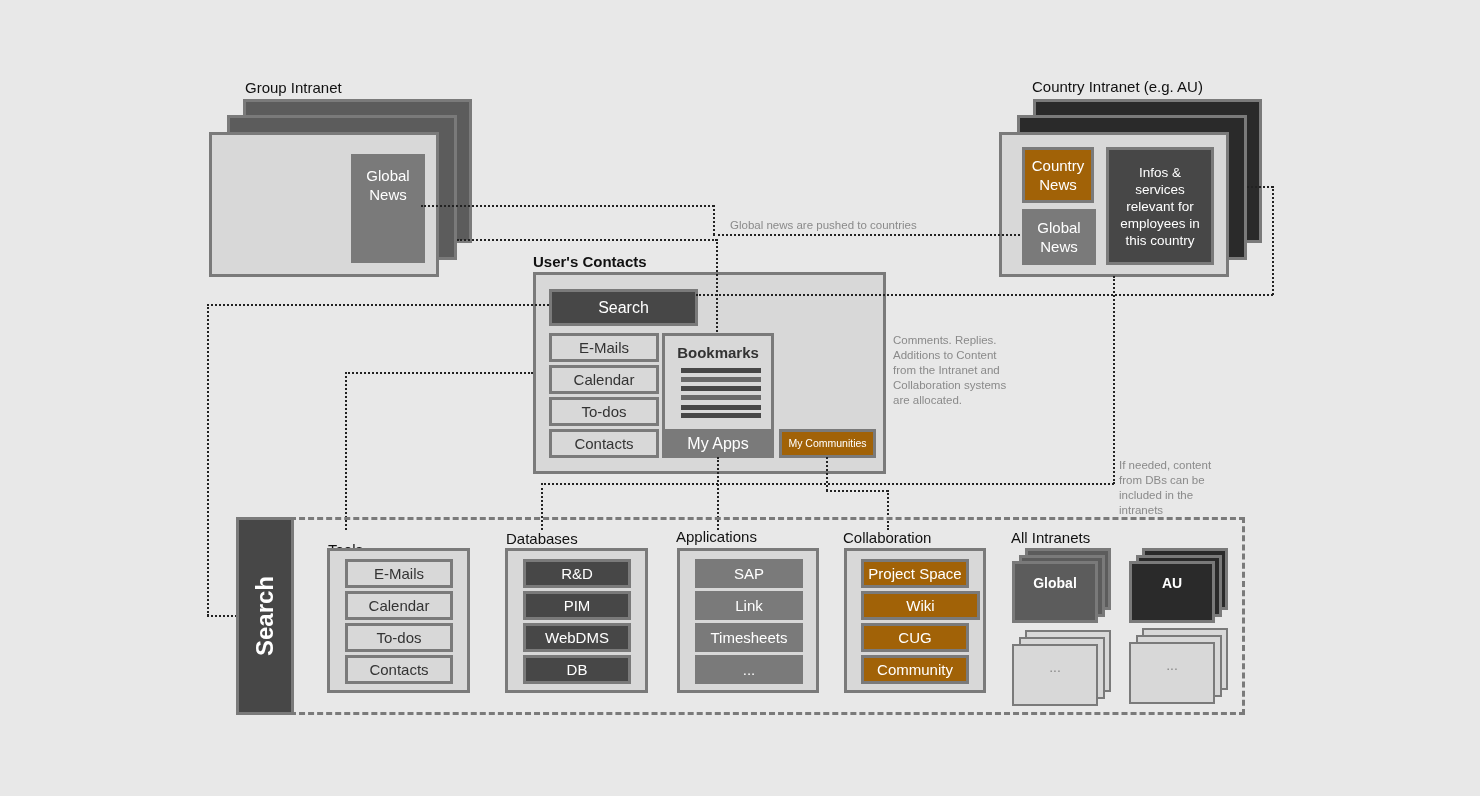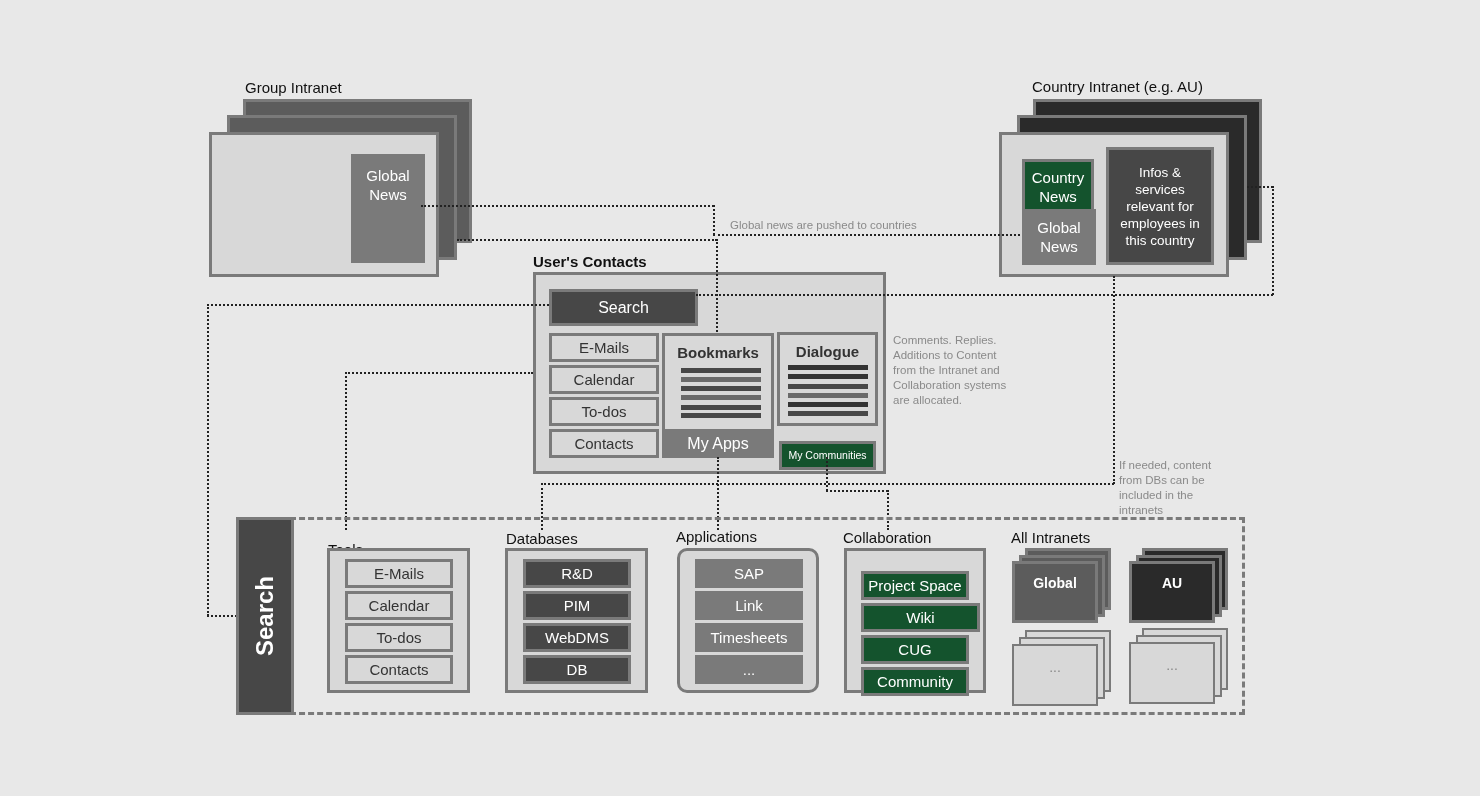--- a/index.html
+++ b/index.html
@@ -6,21 +6,21 @@
   body { width:1480px; height:796px; background:#e8e8e8; position:relative; overflow:hidden;
          font-family:"Liberation Sans", sans-serif; }
   .abs { position:absolute; box-sizing:border-box; }
   .lbl { position:absolute; font-size:15px; color:#111; white-space:nowrap; }
   .note { position:absolute; font-size:11.5px; color:#8a8a8a; line-height:15px; white-space:nowrap; }
   .frame { position:absolute; box-sizing:border-box; border:3px solid #7a7a7a; background:#d8d8d8; }
   .box { position:absolute; box-sizing:border-box; display:flex; align-items:center; justify-content:center;
          text-align:center; font-size:15px; line-height:19px; }
   .light { background:#d8d8d8; border:3px solid #7a7a7a; color:#333; }
   .dark { background:#474747; border:3px solid #7a7a7a; color:#fff; }
-  .black { background:#14532d; border:3px solid #7a7a7a; color:#fff;margin-top:12px; }
+  .black { background:#a16207; border:3px solid #7a7a7a; color:#fff; }
   .midfill { background:#7a7a7a; border:none; color:#fff; }
   .dots-h { position:absolute; height:0; border-top:2px dotted #222; }
   .dots-v { position:absolute; width:0; border-left:2px dotted #222; }
   .stack { position:absolute; box-sizing:border-box; border:3px solid #7a7a7a; }
   .bm-line { position:absolute; left:16px; width:80px; height:5px; }
   .search-vert { position:absolute; left:236px; top:517px; width:58px; height:198px; background:#474747;
        border:3px solid #7a7a7a; box-sizing:border-box; }
   .search-vert span { position:absolute; left:50%; top:50%; transform:translate(-50%,-50%) rotate(-90deg);
        color:#fff; font-size:24px; font-weight:bold; white-space:nowrap; }
   .all-label { font-weight:bold; font-size:14px; color:#fff; }
@@ -57,29 +57,20 @@
   <div class="box light" style="left:13px;top:154px;width:110px;height:29px;">Contacts</div>
 
   <div class="abs light" style="left:126px;top:58px;width:112px;height:118px;">
     <div class="abs" style="left:0;top:8px;width:106px;text-align:center;font-weight:bold;font-size:15px;color:#333;">Bookmarks</div>
     <div class="bm-line" style="top:32px;background:#474747;"></div>
     <div class="bm-line" style="top:41px;background:#6a6a6a;"></div>
     <div class="bm-line" style="top:50px;background:#474747;"></div>
     <div class="bm-line" style="top:59px;background:#6a6a6a;"></div>
     <div class="bm-line" style="top:69px;background:#474747;"></div>
     <div class="bm-line" style="top:77px;background:#474747;"></div>
-  </div>
-  <div class="abs light" style="left:241px;top:57px;width:101px;height:94px;">
-    <div class="abs" style="left:0;top:8px;width:95px;text-align:center;font-weight:bold;font-size:15px;color:#333;">Dialogue</div>
-    <div class="bm-line" style="left:8px;top:30px;background:#333;"></div>
-    <div class="bm-line" style="left:8px;top:39px;background:#333;"></div>
-    <div class="bm-line" style="left:8px;top:49px;background:#474747;"></div>
-    <div class="bm-line" style="left:8px;top:58px;background:#6a6a6a;"></div>
-    <div class="bm-line" style="left:8px;top:67px;background:#333;"></div>
-    <div class="bm-line" style="left:8px;top:76px;background:#474747;"></div>
   </div>
   <div class="box midfill" style="left:126px;top:154px;width:112px;height:29px;font-size:16px;">My Apps</div>
   <div class="box black" style="left:243px;top:154px;width:97px;height:29px;font-size:10.5px;">My Communities</div>
 </div>
 
 <div class="note" style="left:893px;top:333px;">
   <div>Comments. Replies.</div>
   <div>Additions to Content</div>
   <div>from the Intranet and</div>
   <div>Collaboration systems</div>
@@ -135,21 +126,21 @@
 
 <div class="lbl" style="left:506px;top:530px;">Databases</div>
 <div class="frame" style="left:505px;top:548px;width:143px;height:145px;">
   <div class="box dark" style="left:15px;top:8px;width:108px;height:29px;">R&amp;D</div>
   <div class="box dark" style="left:15px;top:40px;width:108px;height:29px;">PIM</div>
   <div class="box dark" style="left:15px;top:72px;width:108px;height:29px;">WebDMS</div>
   <div class="box dark" style="left:15px;top:104px;width:108px;height:29px;">DB</div>
 </div>
 
 <div class="lbl" style="left:676px;top:528px;">Applications</div>
-<div class="frame" style="left:677px;top:548px;width:142px;height:145px;border-radius:10px;">
+<div class="frame" style="left:677px;top:548px;width:142px;height:145px;">
   <div class="box midfill" style="left:15px;top:8px;width:108px;height:29px;">SAP</div>
   <div class="box midfill" style="left:15px;top:40px;width:108px;height:29px;">Link</div>
   <div class="box midfill" style="left:15px;top:72px;width:108px;height:29px;">Timesheets</div>
   <div class="box midfill" style="left:15px;top:104px;width:108px;height:29px;">...</div>
 </div>
 
 <div class="lbl" style="left:843px;top:529px;">Collaboration</div>
 <div class="frame" style="left:844px;top:548px;width:142px;height:145px;">
   <div class="box black" style="left:14px;top:8px;width:108px;height:29px;">Project Space</div>
   <div class="box black" style="left:14px;top:40px;width:119px;height:29px;">Wiki</div>

